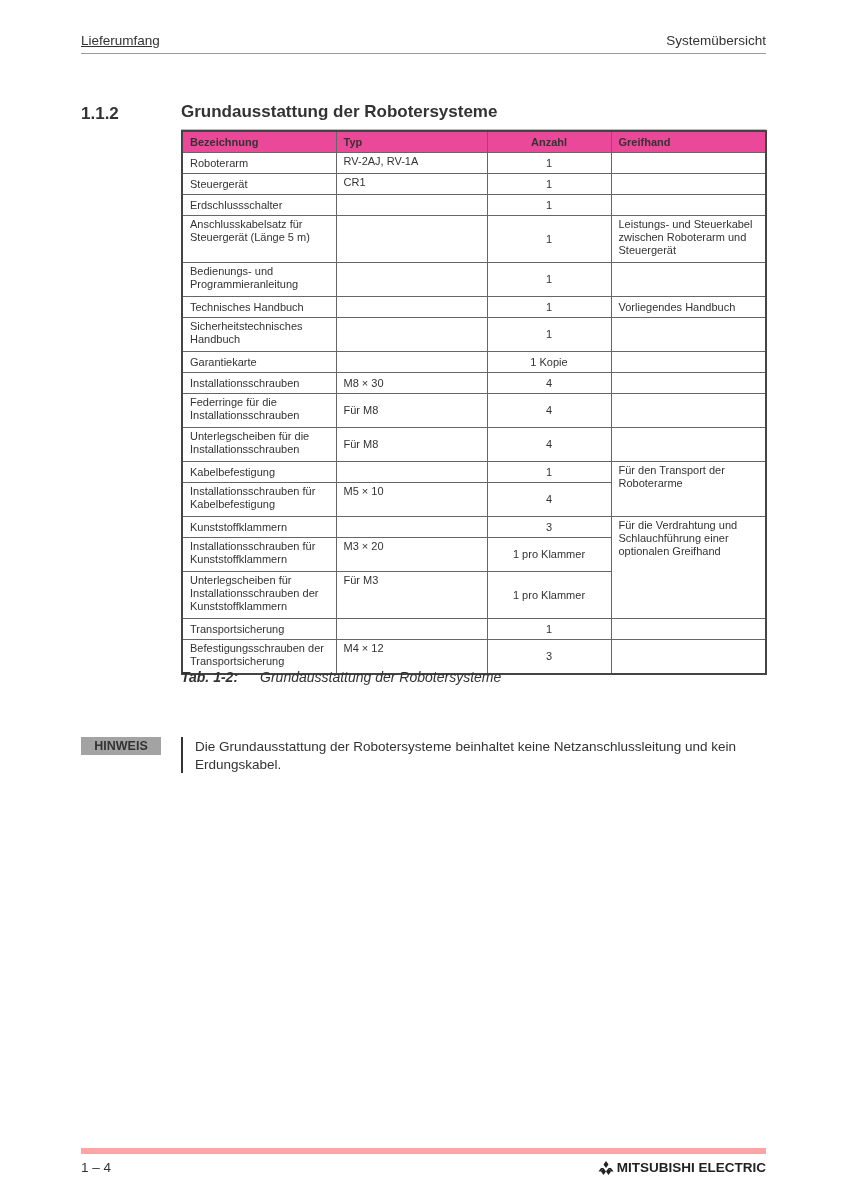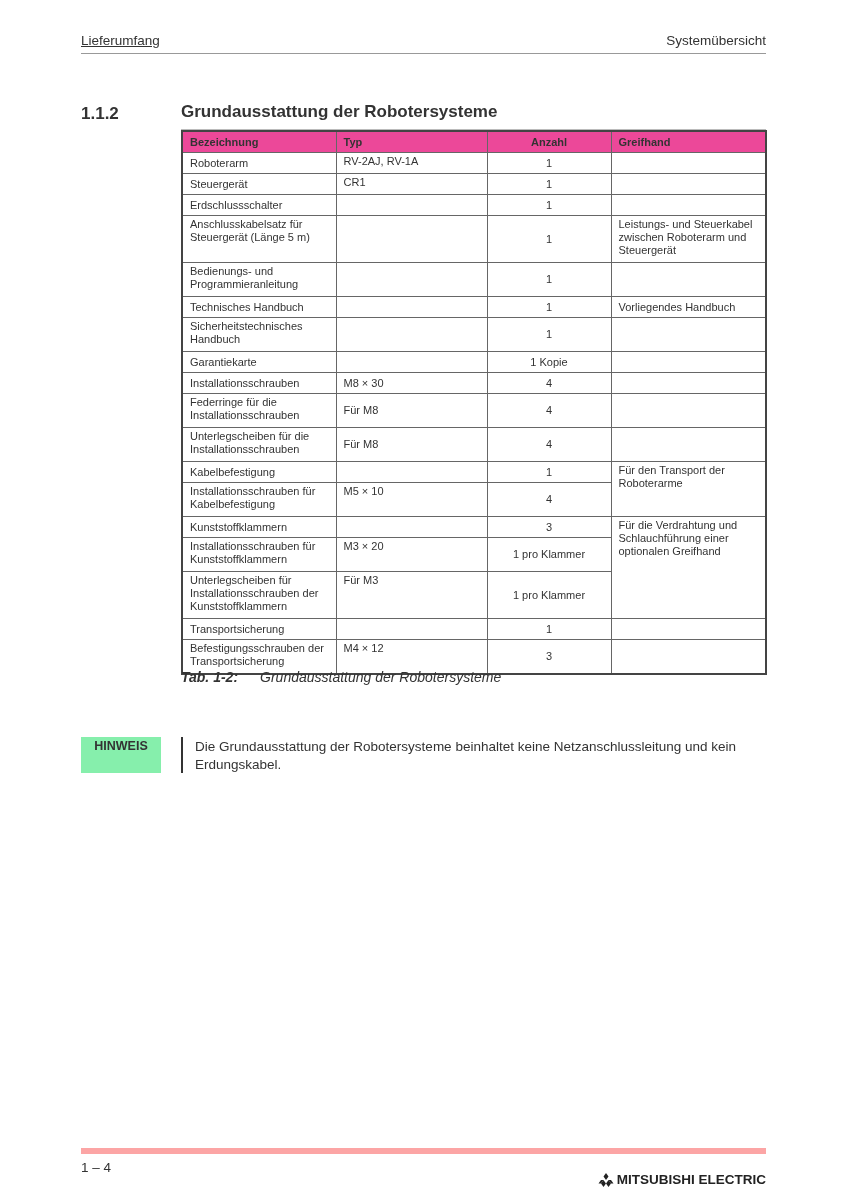--- a/index.html
+++ b/index.html
@@ -26,28 +26,28 @@
   }
   table.main th { background: #ec4899; font-weight: bold; text-align: left; height: 16px; }
   table.main th.c, table.main td.c { text-align: center; }
   table.main td { height: 16px; }
   table.main td.top { vertical-align: top; }
   col.c1 { width: 154px; } col.c2 { width: 151px; } col.c3 { width: 124px; } col.c4 { width: 155px; }
 
   .caption { position: absolute; top: 669px; left: 181px; font-size: 14px; font-style: italic; color: #333; }
   .caption .lbl { font-weight: bold; margin-right: 22px; }
 
-  .note-badge { position: absolute; top: 737px; left: 81px; width: 80px; height: 36px;
-    background: #86efac; font-weight: bold; font-size: 12.5px; color: #333; text-align: center; line-height: 18px; }
+  .note-badge { position: absolute; top: 737px; left: 81px; width: 80px; height: 18px;
+    background: #a3a3a3; font-weight: bold; font-size: 12.5px; color: #333; text-align: center; line-height: 18px; }
   .note-bar { position: absolute; top: 737px; left: 181px; width: 2px; height: 36px; background: #333; }
   .note-text { position: absolute; top: 738px; left: 195px; width: 575px; font-size: 13.5px; line-height: 18px; color: #333; }
 
   .ftr { position: absolute; top: 1148px; left: 81px; width: 685px; border-top: 6px solid #fca5a5; height: 24px; }
   .ftr .pg { position: absolute; left: 0; top: 6px; font-size: 13.5px; color: #333; }
-  .ftr .brand { position: absolute; right: 0; top: 6px; font-size: 13.5px; font-weight: bold; color: #222; display: flex; align-items: center; margin-top: 12px; }
+  .ftr .brand { position: absolute; right: 0; top: 6px; font-size: 13.5px; font-weight: bold; color: #222; display: flex; align-items: center; }
   .ftr .brand svg { margin-right: 2px; }
 </style>
 </head>
 <body>
 
 <div class="hdr">
   <span class="l">Lieferumfang</span>
   <span class="r">Systemübersicht</span>
 </div>
 

